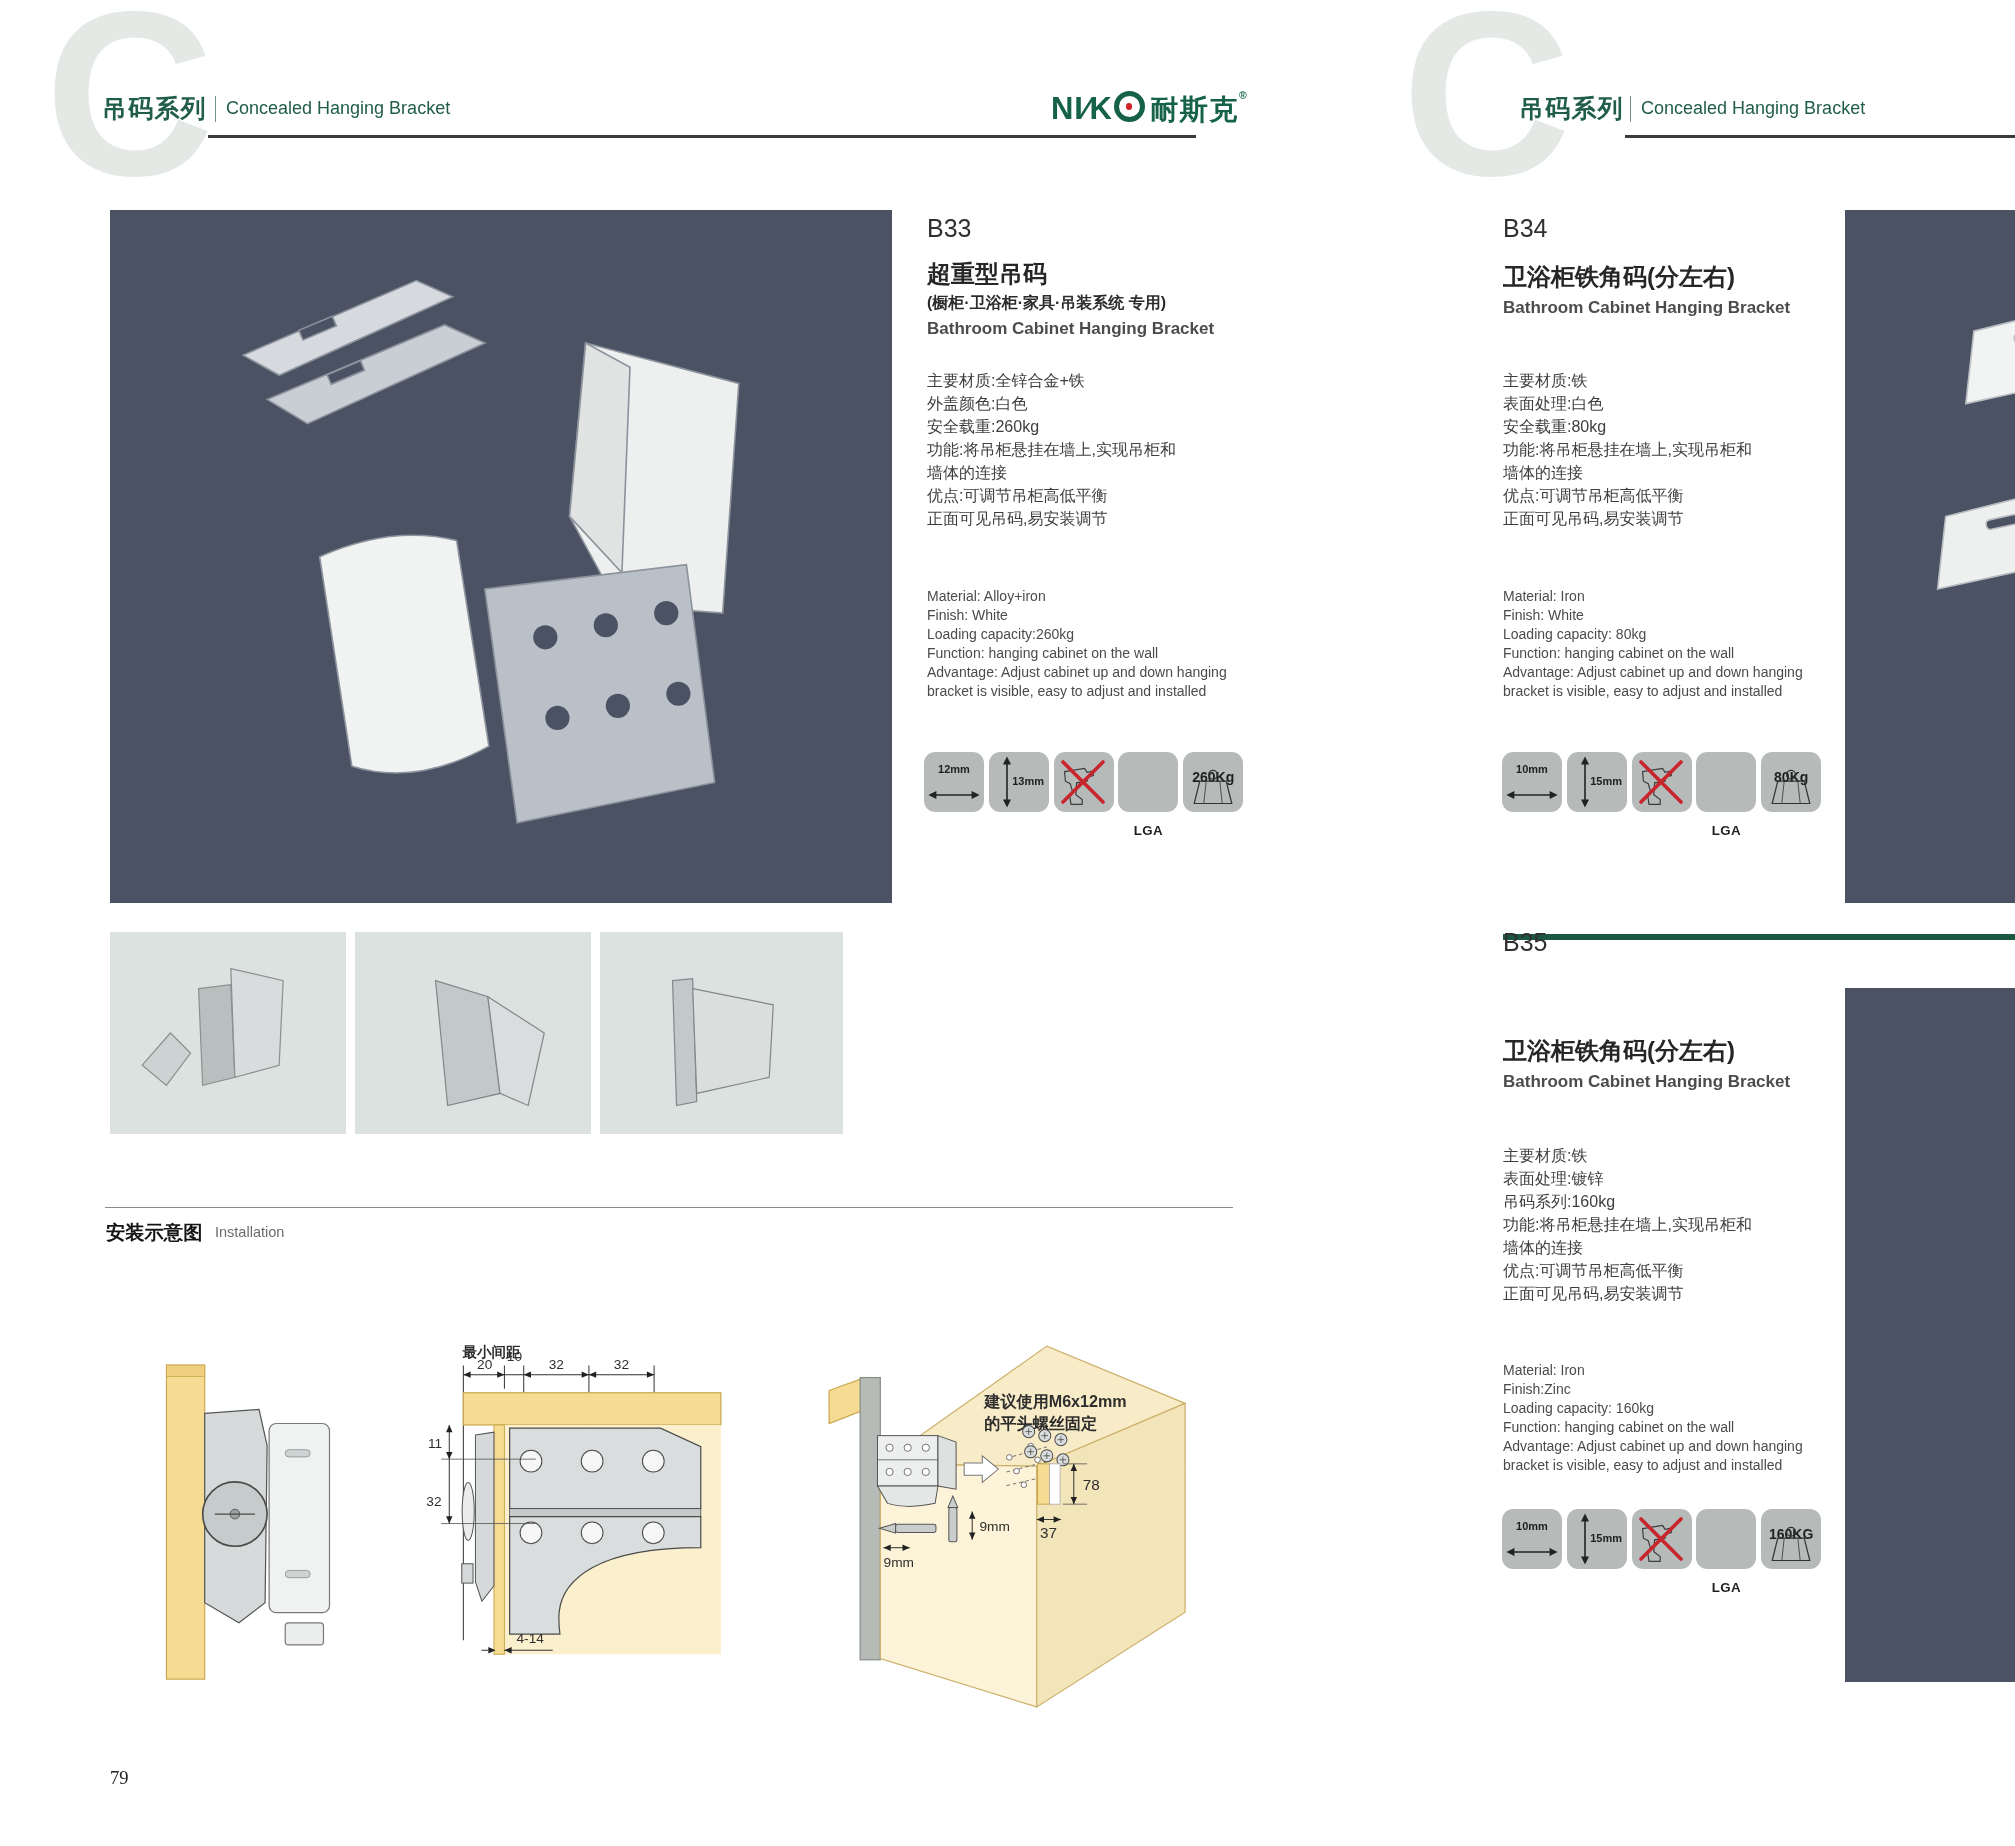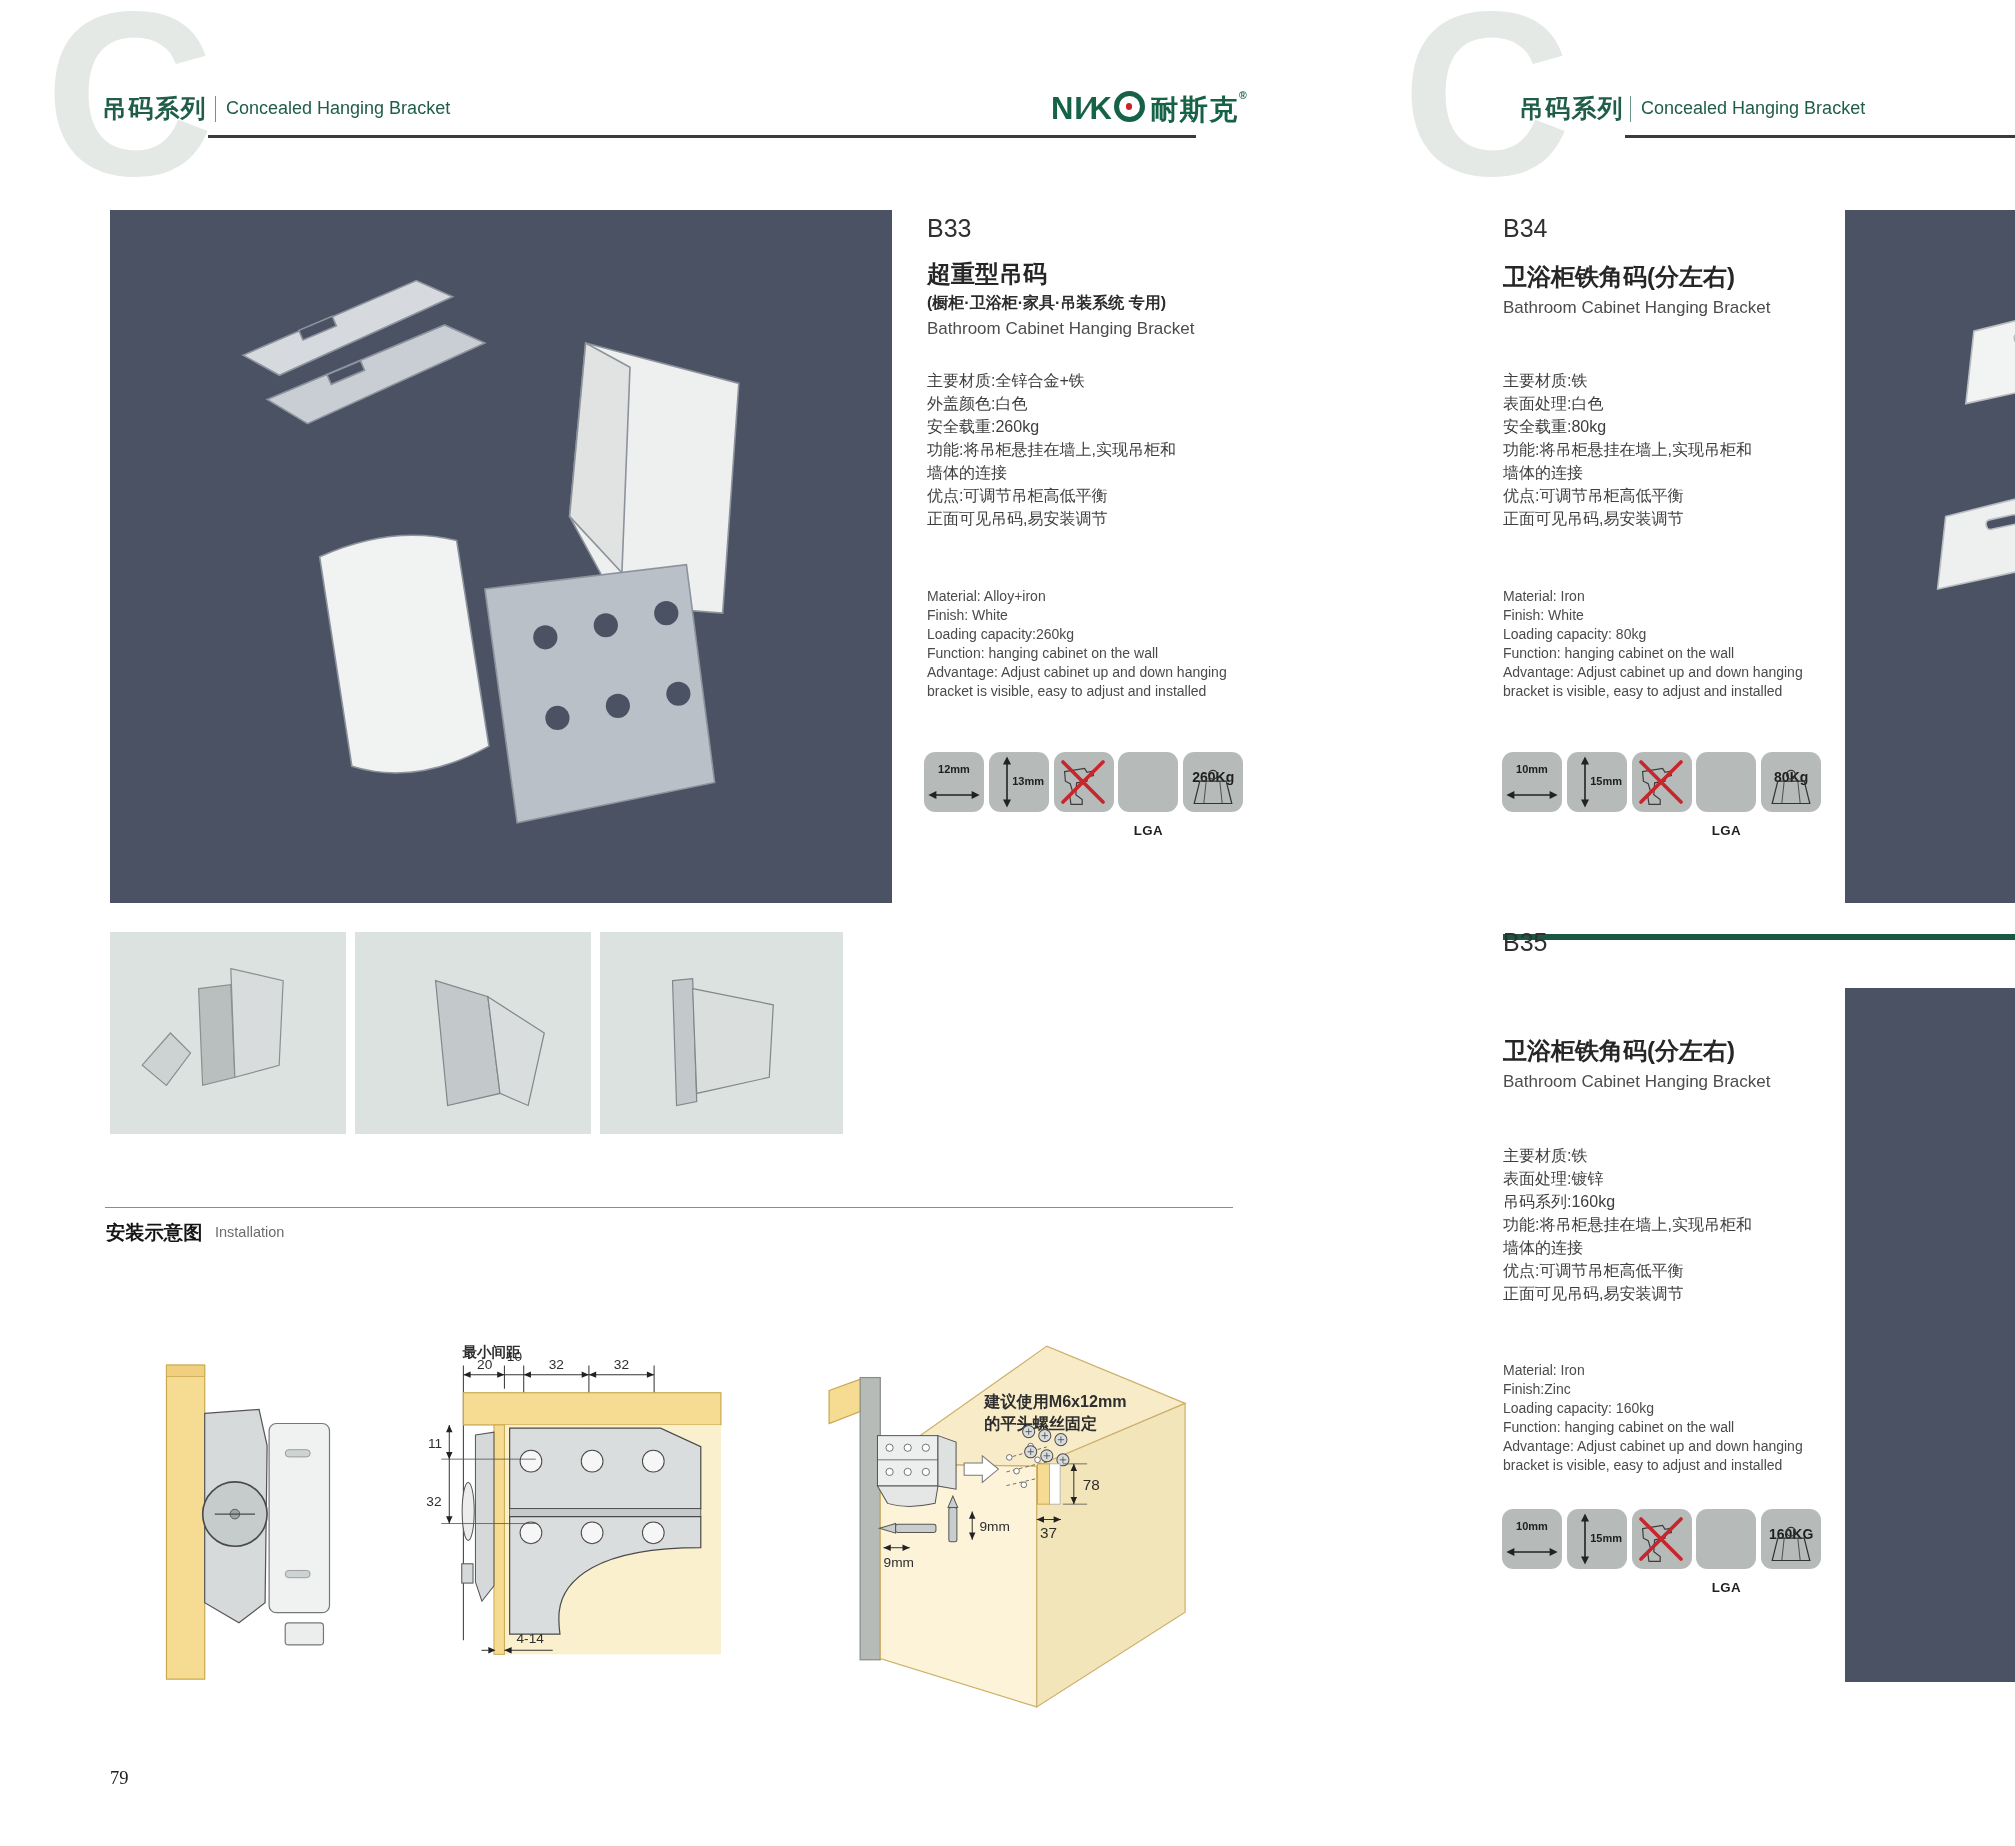--- a/index.html
+++ b/index.html
@@ -15,21 +15,21 @@
   .logo{position:absolute;display:flex;}
   .logo .latin{font-size:31px;font-weight:800;color:#156247;letter-spacing:0.8px;}
   .logo .o-mark{width:21px;height:21px;border:5.2px solid #156247;border-radius:50%;margin:0 2.4px 0 0.8px;position:relative;}
   .logo .o-mark::after{content:"";position:absolute;left:50%;top:50%;width:6.4px;height:6.4px;margin:-3.2px 0 0 -3.2px;border-radius:50%;background:#cf2127;}
   .logo .zh{font-size:28px;font-weight:800;color:#156247;letter-spacing:1.6px;margin-left:3.2px;}
   .logo .reg{font-size:10.5px;font-weight:700;color:#156247;align-self:flex-start;margin-top:-1.6px;}
   
   .p-code{position:absolute;font-size:25px;font-weight:500;color:#303030;}
   .p-title-zh{position:absolute;font-size:24px;font-weight:700;color:#262626;}
   .p-sub-zh{position:absolute;font-size:16px;font-weight:600;color:#2c2c2c;}
-  .p-title-en{position:absolute;font-size:17px;color:#4c4c4c;}
+  .p-title-en{position:absolute;font-size:17px;color:#4c4c4c;font-weight:bold;}
   .spec-zh{position:absolute;font-size:16px;line-height:23px;color:#3e3e3e;}
   .spec-en{position:absolute;font-size:14px;line-height:19px;color:#4b4b4b;}
   
   .photo{position:absolute;background:#4a5264;}
   .thumb{position:absolute;background:#dce2e0;}
   
   .tiles{position:absolute;display:flex;gap:4.8px;}
   .tile{position:relative;width:60px;height:60px;border-radius:11.3px;background:#b6bab9;flex:0 0 auto;}
   .tile .lbl{position:absolute;left:0;right:0;text-align:center;font-weight:600;color:#1f1f1f;}
   .tile .lbl.top{top:10.5px;font-size:11px;}

